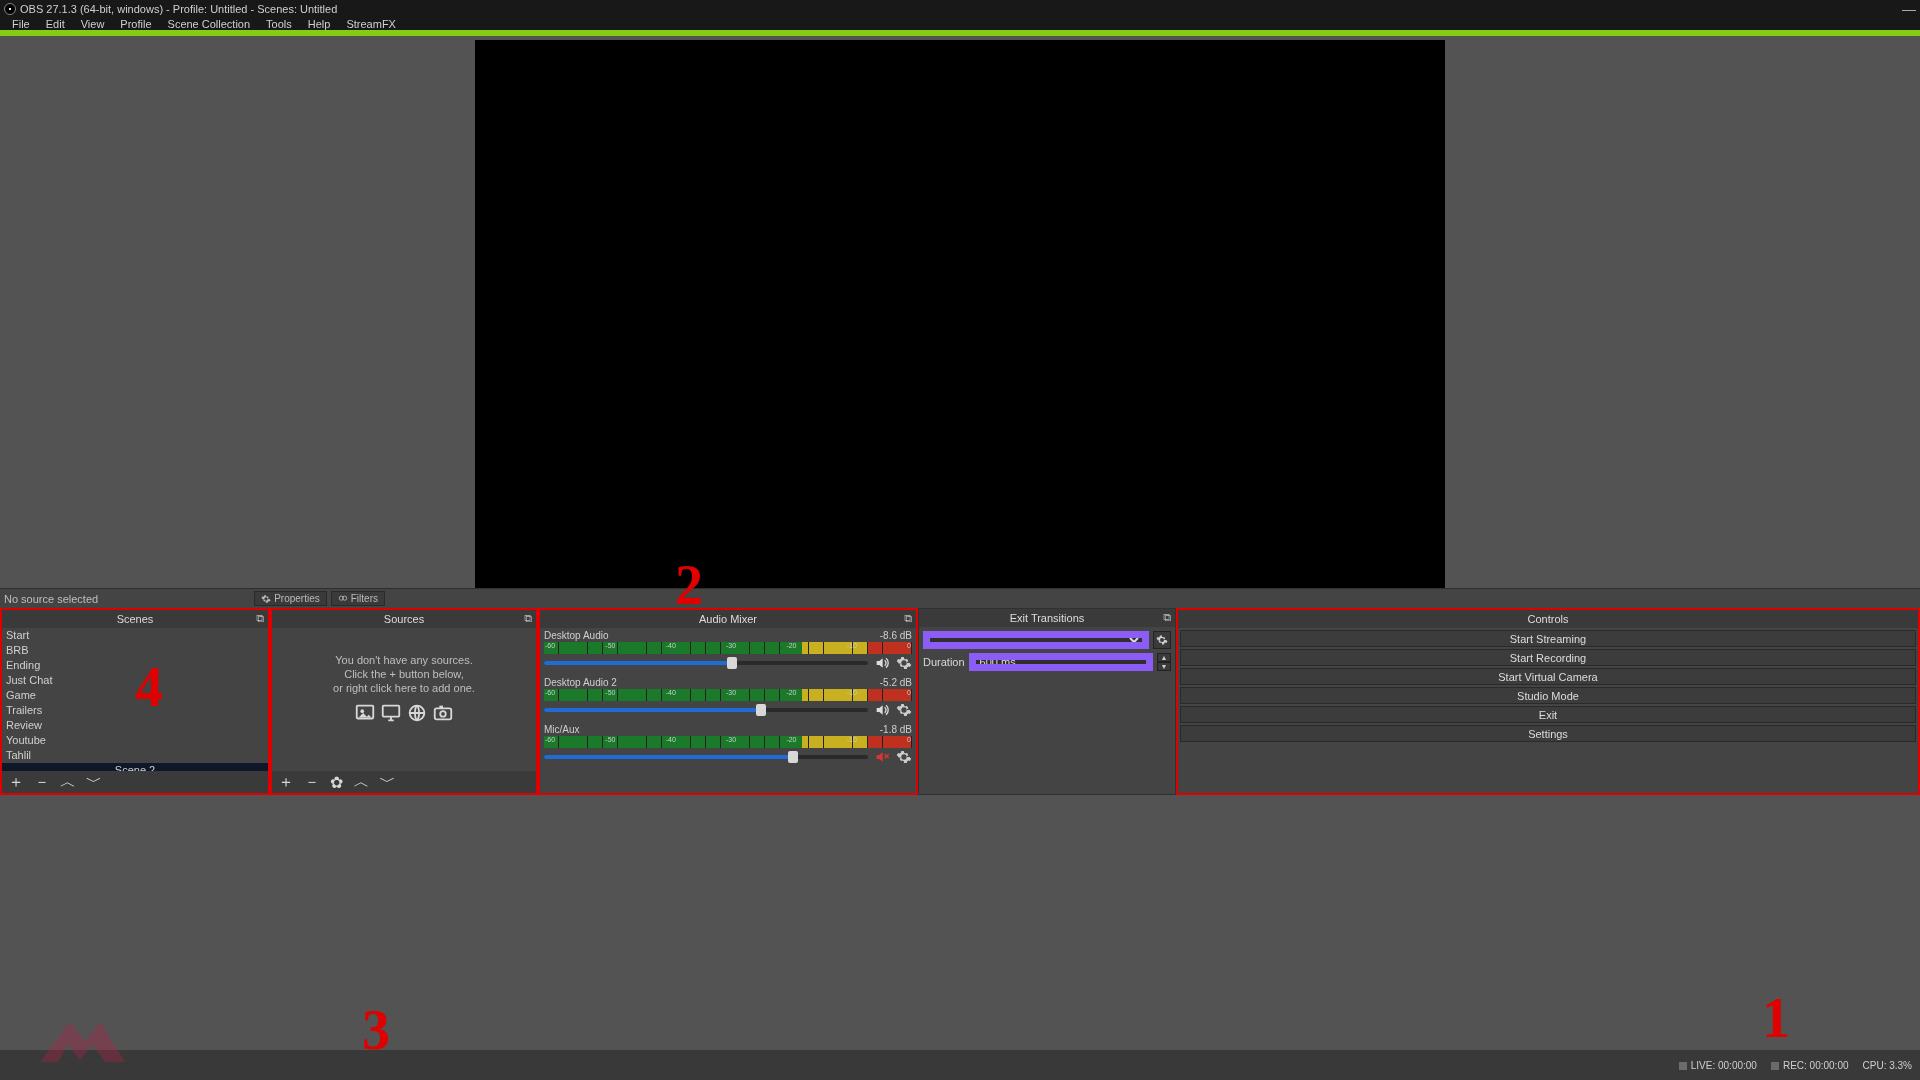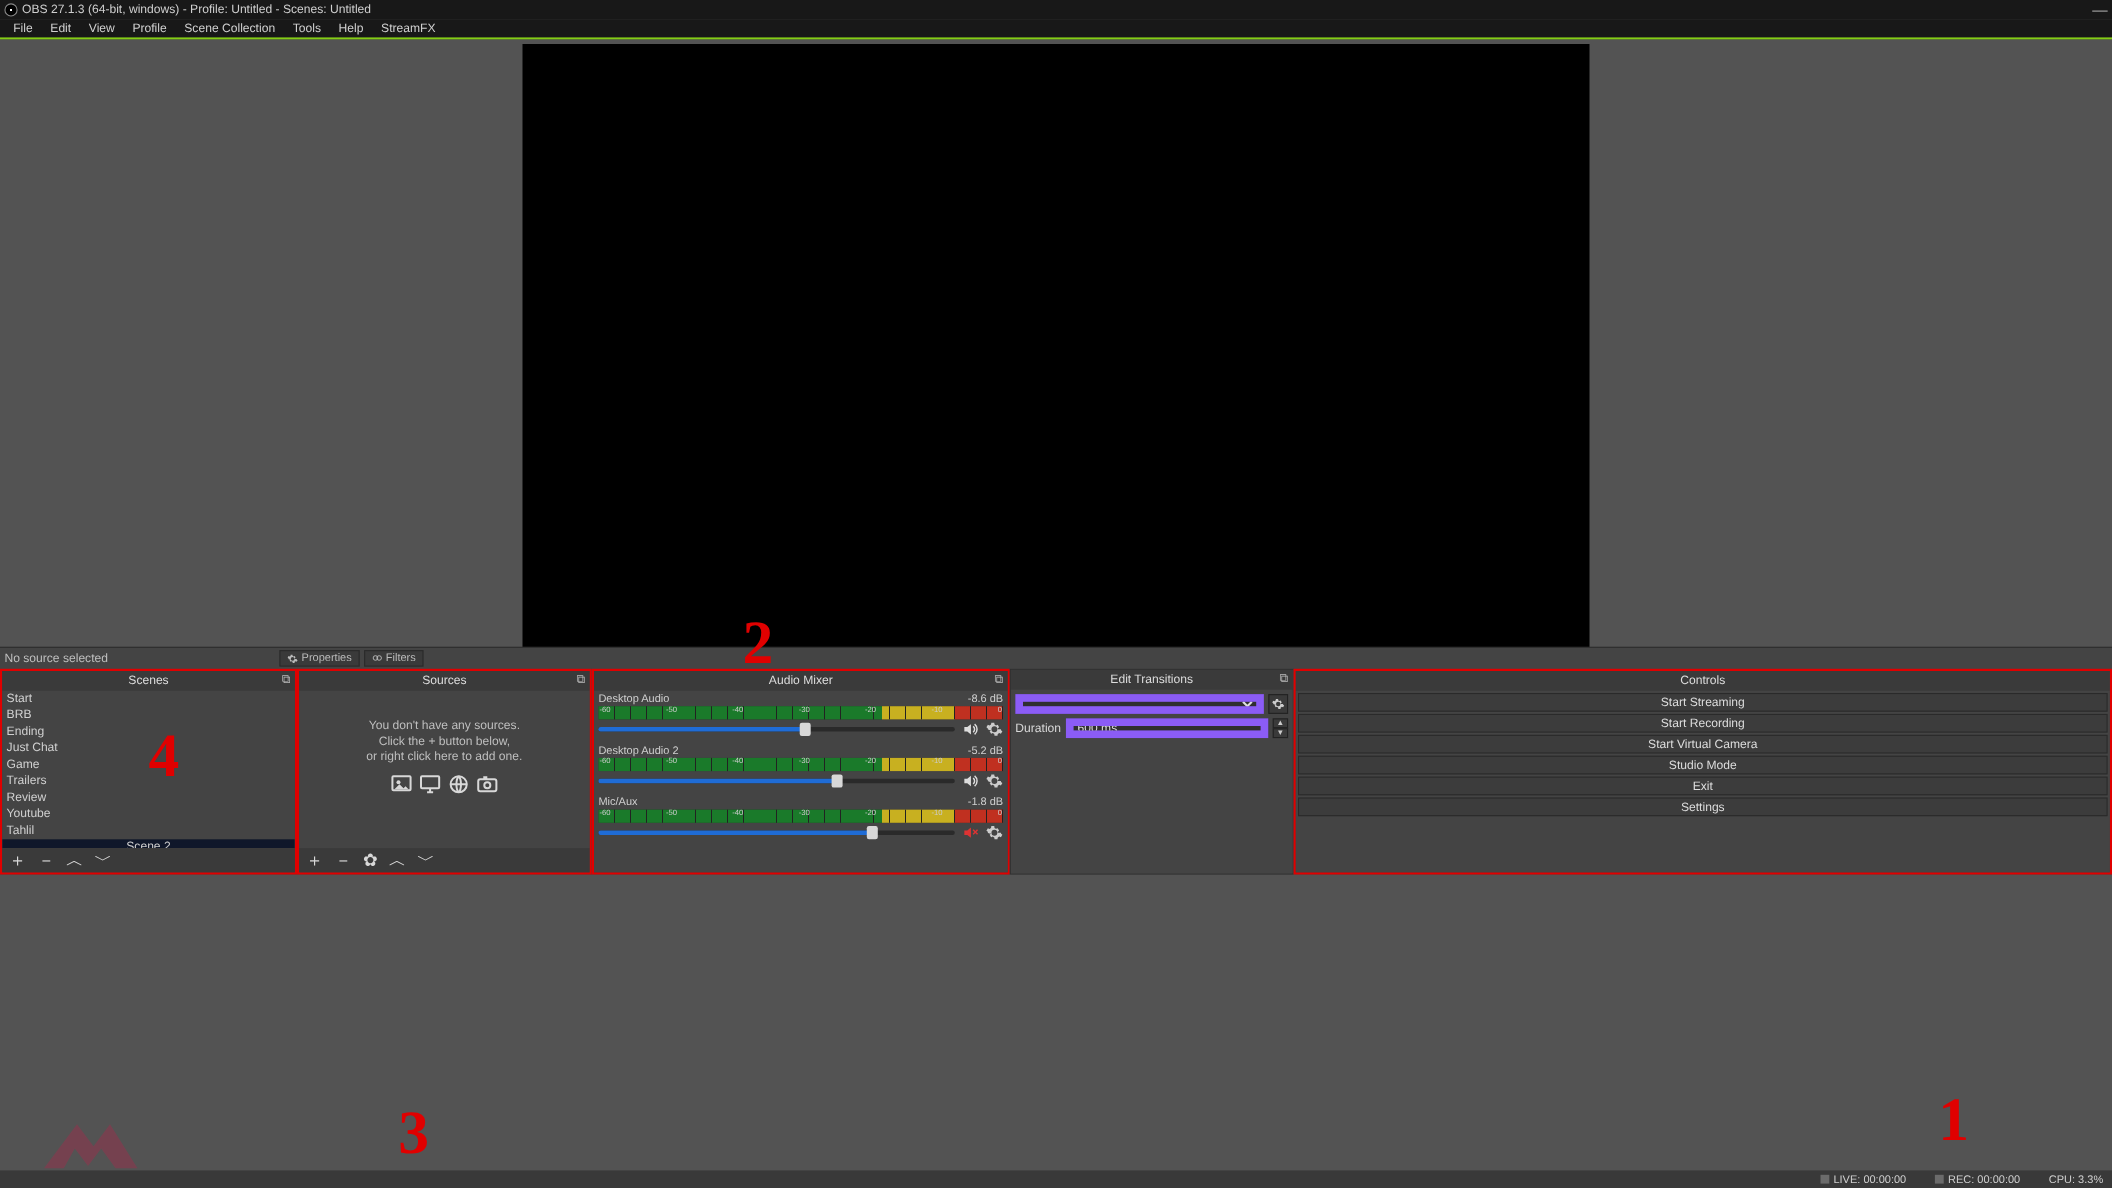--- a/index.html
+++ b/index.html
@@ -6,21 +6,21 @@
 body { background:#535353; color:#d8d8d8; font-size:11px; width:1920px; height:1080px; overflow:hidden; position:relative; }
 
 
 .titlebar { height:18px; background:#181818; display:flex; align-items:center; padding:0 4px; color:#cfcfcf; }
 .titlebar .obs-logo { width:12px; height:12px; border-radius:50%; background:#000; border:1px solid #888; margin-right:4px; position:relative; }
 .titlebar .obs-logo::after{content:"";position:absolute;inset:2px;border-radius:50%;background:radial-gradient(circle,#fff 0 30%,transparent 31%);}
 .titlebar .spacer{flex:1;}
 .titlebar .min{font-size:14px;line-height:10px;color:#aaa;}
 
 
-.menubar { height:18px; background:#181818; display:flex; align-items:center; padding:0 4px; gap:0; border-bottom:2px solid #84cc16;}
+.menubar { height:18px; background:#181818; display:flex; align-items:center; padding:0 4px; gap:0; border-bottom:6px solid #84cc16;}
 .menubar .item{padding:2px 8px; color:#d0d0d0; cursor:default;}
 
 
 .preview-wrap{background:#535353; display:flex; justify-content:center; padding:4px 0 0 0;}
 .preview{background:#000; width:970px; height:548px;}
 
 
 .srcbar{height:20px; background:#444; display:flex; align-items:center; padding:0 4px; gap:6px; color:#bfbfbf; border-top:1px solid #2e2e2e;}
 .srcbar .right{margin-left:150px; display:flex; gap:4px;}
 .srcbar button{background:#3a3a3a;border:1px solid #2a2a2a;color:#bbb;padding:1px 6px;display:flex;align-items:center;gap:3px;font-size:10px;}
@@ -67,21 +67,21 @@
 .trans-body select{flex:1;}
 .trans-body .gear{width:18px;height:18px;background:#3a3a3a;border:1px solid #222;display:flex;align-items:center;justify-content:center;}
 .spin-group{display:flex;flex-direction:column;}
 .spin-group button{width:14px;height:9px;background:#3a3a3a;border:1px solid #222;color:#ccc;font-size:7px;line-height:6px;padding:0;}
 
 
 .controls-body{display:flex;flex-direction:column;gap:2px;padding:2px;}
 .controls-body button{background:#3c3c3c;border:1px solid #2a2a2a;color:#ddd;height:17px;font-size:11px;}
 
 
-.status{position:absolute;bottom:0;left:0;right:0;height:16px;background:#393939;display:flex;align-items:center;justify-content:flex-end;gap:26px;padding:0 8px;color:#cfcfcf;font-size:10px;}
+.status{position:absolute;bottom:0;left:0;right:0;height:30px;background:#393939;display:flex;align-items:center;justify-content:flex-end;gap:14px;padding:0 8px;color:#cfcfcf;font-size:10px;}
 .status .square{display:inline-block;width:8px;height:8px;background:#6b6b6b;margin-right:4px;vertical-align:middle;}
 
 
 .overlay-num{position:absolute;color:#e00000;font-size:56px;font-weight:700;font-family:Georgia,serif;pointer-events:none;}
 
 
 .watermark{position:absolute;left:30px;bottom:8px;width:100px;height:70px;opacity:0.35;pointer-events:none;}
 .watermark svg{width:100%;height:100%;}
 
 svg{fill:currentColor;}
@@ -318,21 +318,21 @@
        <svg class="gearbtn" viewBox="0 0 24 24">
               <path d="M12 8a4 4 0 100 8 4 4 0 000-8zm9 4a7 7 0 01-.1 1.2l2 1.5-2 3.4-2.3-.9a7 7 0 01-2 1.2l-.4 2.5h-4l-.4-2.5a7 7 0 01-2-1.2l-2.3.9-2-3.4 2-1.5A7 7 0 013 12a7 7 0 01.1-1.2l-2-1.5 2-3.4 2.3.9a7 7 0 012-1.2L7.8 3h4l.4 2.5a7 7 0 012 1.2l2.3-.9 2 3.4-2 1.5c.1.4.1.8.1 1.3z" fill="#ccc"></path>
             </svg>
      </div>
         </div>
       </div>
   </div>
 
   <div class="dock" style="width:258px">
     <div class="dock-title">
-      <span>Edit Transitions</span>
+      <span>Exit Transitions</span>
       <span class="pop">⧉</span>
     </div>
     <div class="dock-body trans-body">
       <div class="row">
         <select><option>Slide</option></select>
         <div class="gear">
           <svg viewBox="0 0 24 24" width="12" height="12">
               <path d="M12 8a4 4 0 100 8 4 4 0 000-8zm9 4a7 7 0 01-.1 1.2l2 1.5-2 3.4-2.3-.9a7 7 0 01-2 1.2l-.4 2.5h-4l-.4-2.5a7 7 0 01-2-1.2l-2.3.9-2-3.4 2-1.5A7 7 0 013 12a7 7 0 01.1-1.2l-2-1.5 2-3.4 2.3.9a7 7 0 012-1.2L7.8 3h4l.4 2.5a7 7 0 012 1.2l2.3-.9 2 3.4-2 1.5c.1.4.1.8.1 1.3z" fill="#ccc"></path>
             </svg>
         </div>

